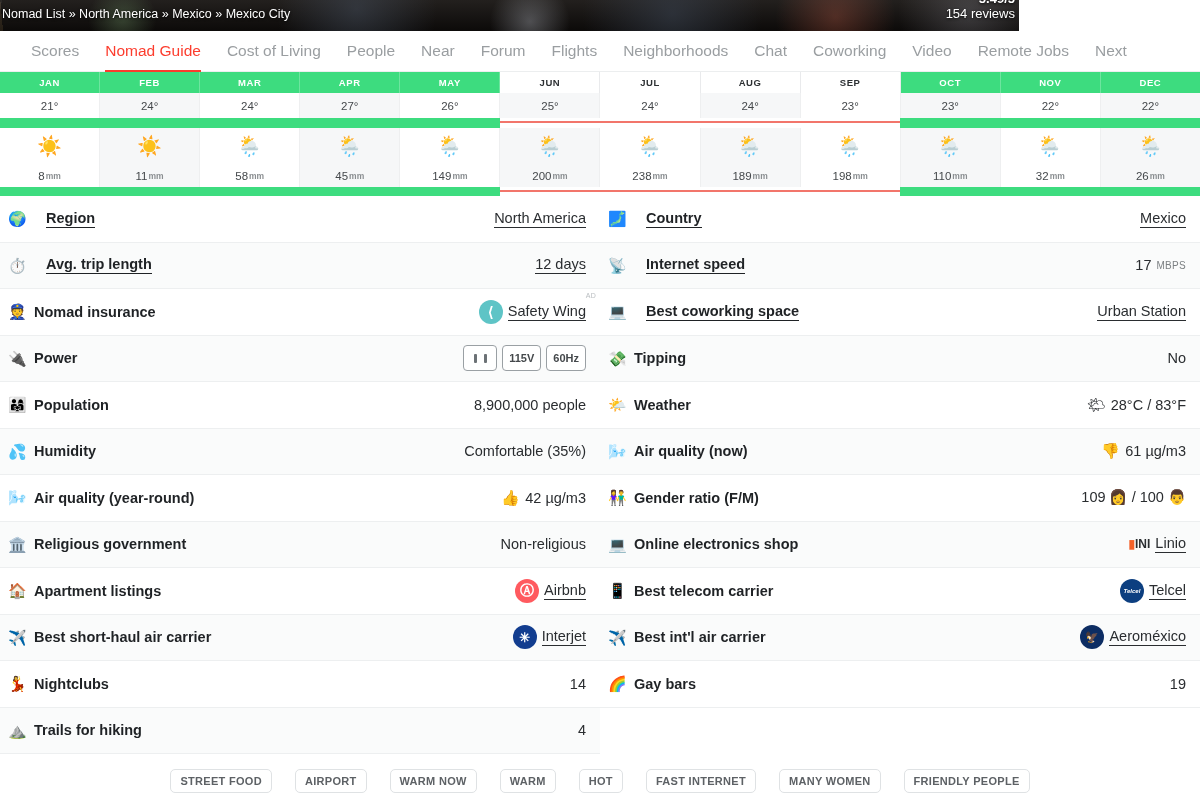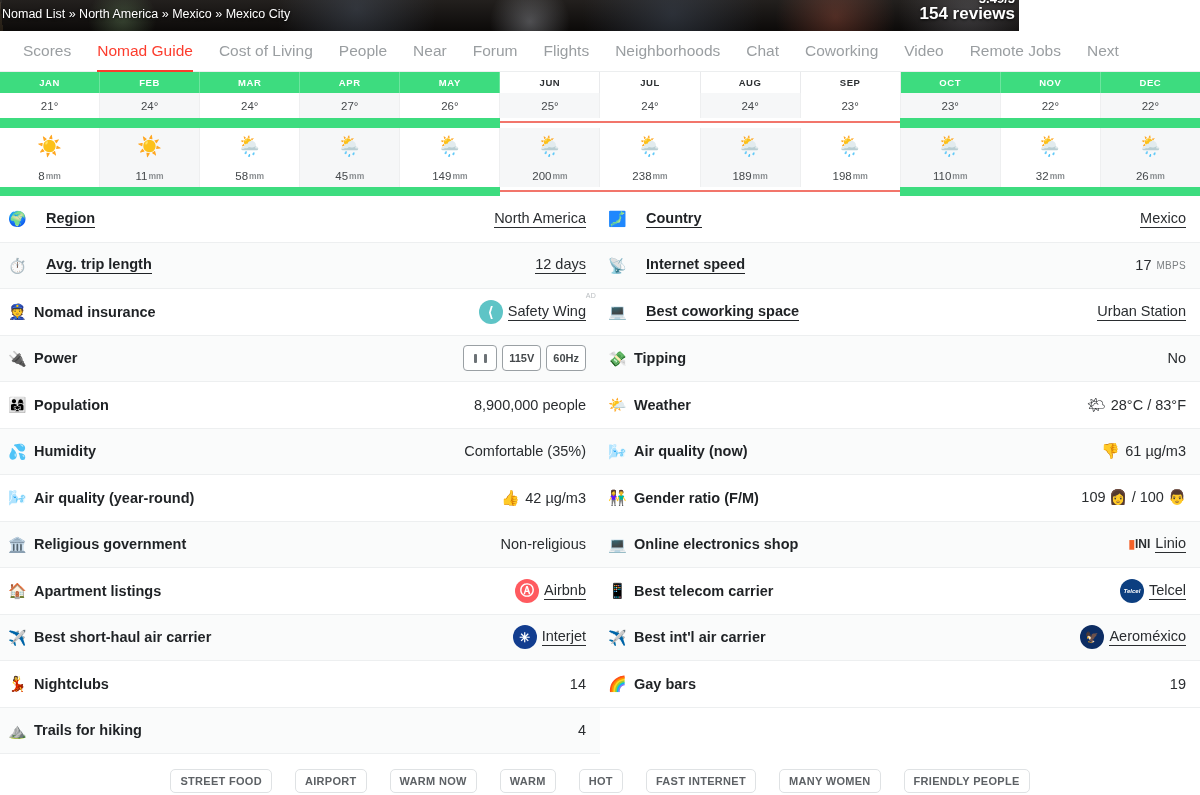--- a/index.html
+++ b/index.html
@@ -28,28 +28,28 @@
     position: absolute; left: 2px; top: 7px;
     color: #fff; font-size: 12.5px; font-weight: 500;
     text-shadow: 0 1px 3px rgba(0,0,0,.9);
     white-space: nowrap;
   }
   .hero .rating-wrap {
     position: absolute; right: 4px; top: -8px; text-align: right;
     color: #fff; text-shadow: 0 1px 3px rgba(0,0,0,.9);
   }
   .hero .rating-score { font-size: 13px; font-weight: 700; display: block; line-height: 14px; }
-  .hero .rating-reviews { font-size: 17px; font-weight: 700; display: block; line-height: 16px; }
+  .hero .rating-reviews { font-size: 13px; font-weight: 400; display: block; line-height: 16px; }
 
   
   .navbar {
     display: flex; align-items: center;
     height: 41px; width: 1200px;
     background: #fff; border-bottom: 1px solid #eceeef;
-    padding: 0 10px;
+    padding: 0 18px;
   }
   .nav-item {
     font-size: 15.5px; color: #9a9ea1; font-weight: 400;
     padding: 0 13px; line-height: 40px; height: 41px;
     white-space: nowrap; cursor: pointer; position: relative;
   }
   .nav-item.active { color: #fc3c2d; font-weight: 400; }
   .nav-item.active::after {
     content: ""; position: absolute; left: 13px; right: 13px; bottom: 0;
     height: 2px; background: #fc3c2d;

